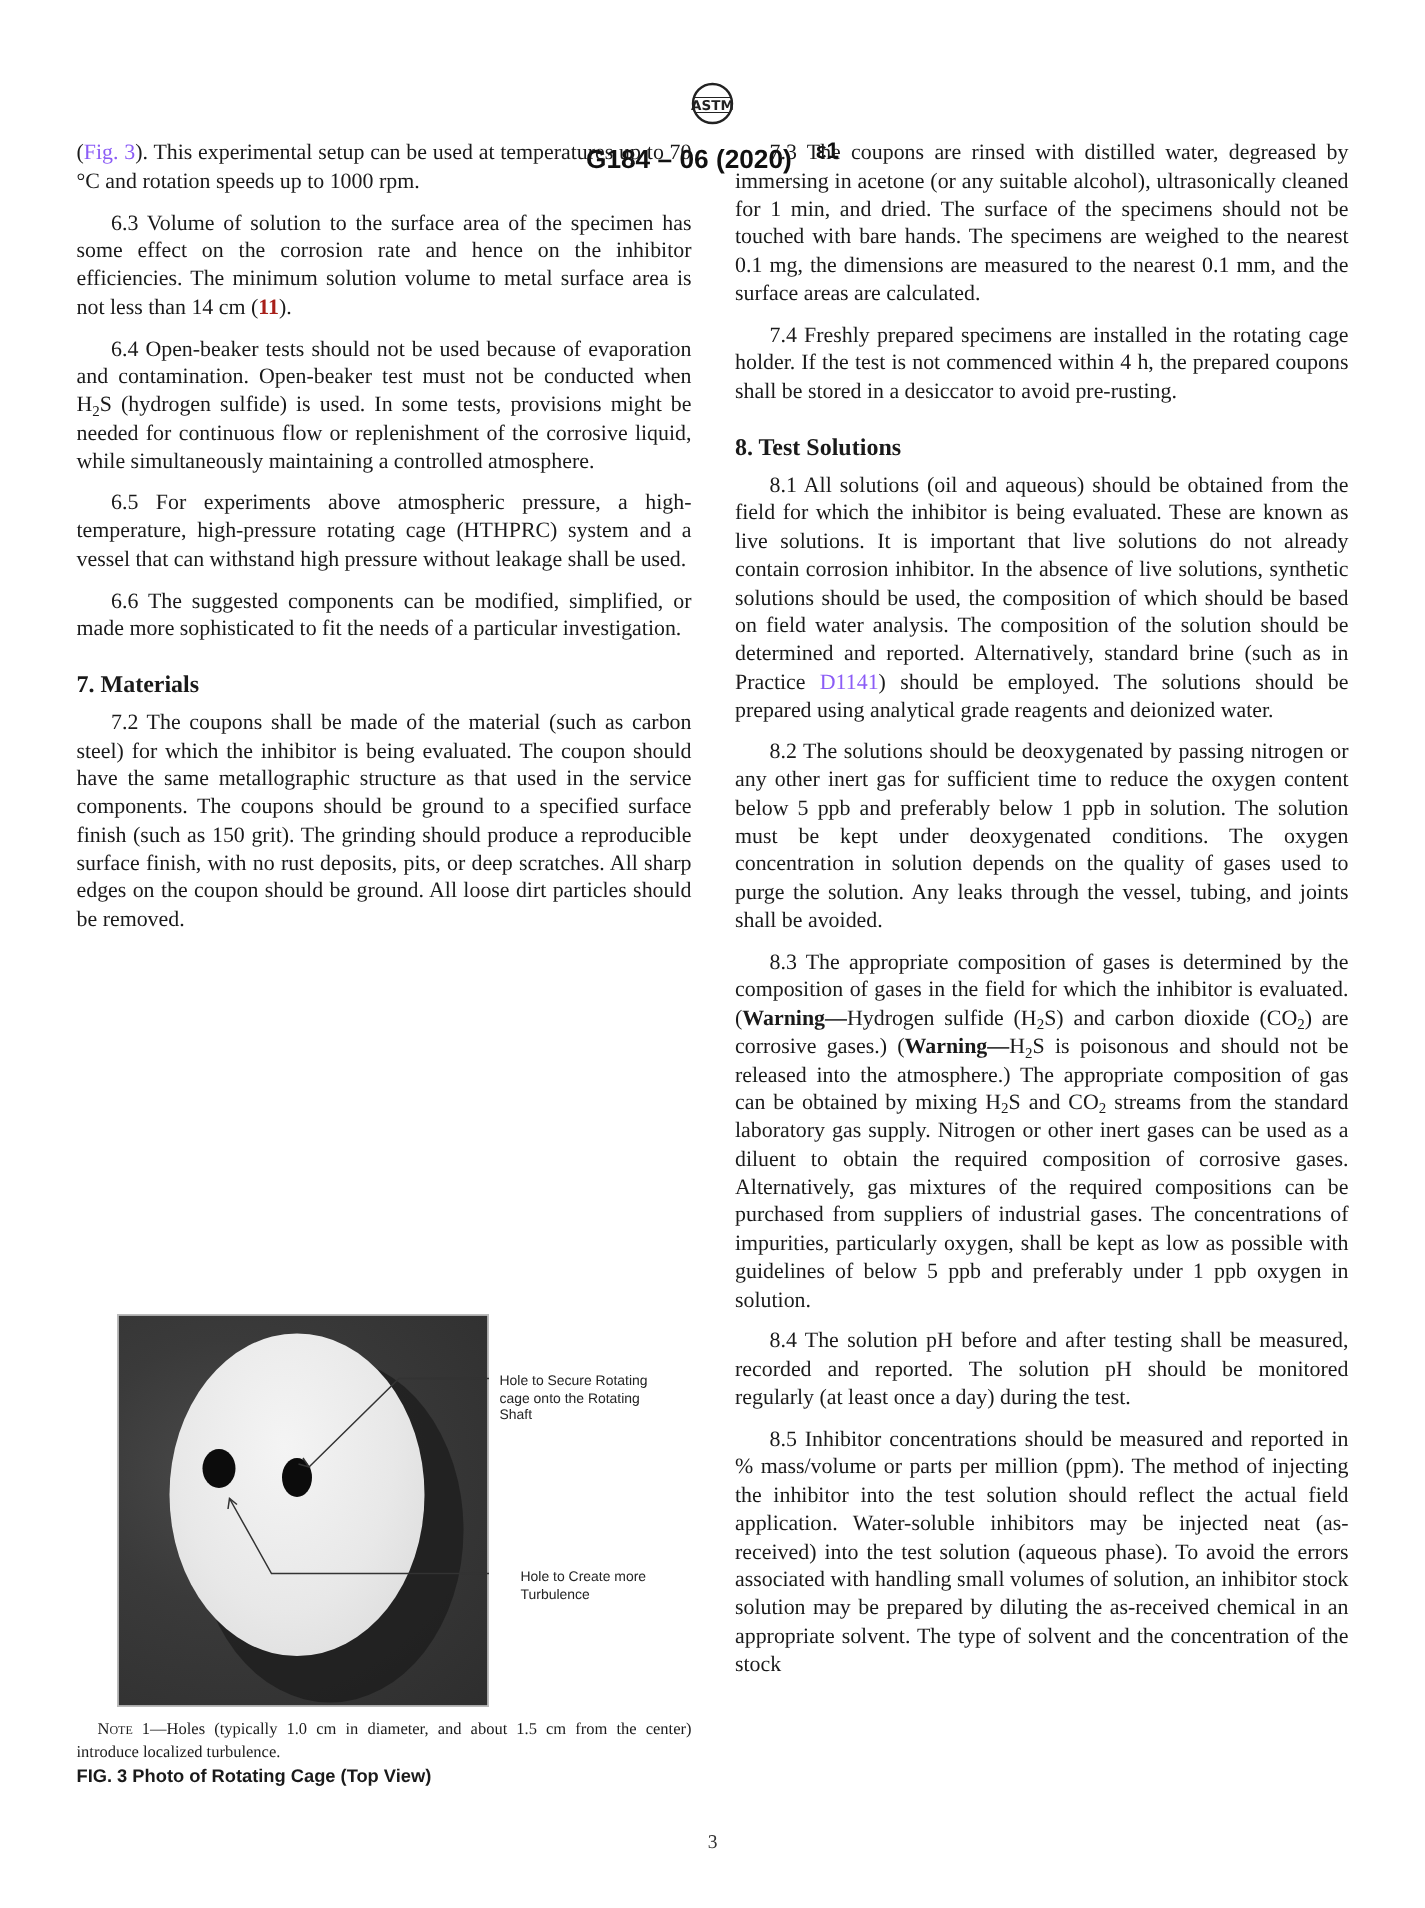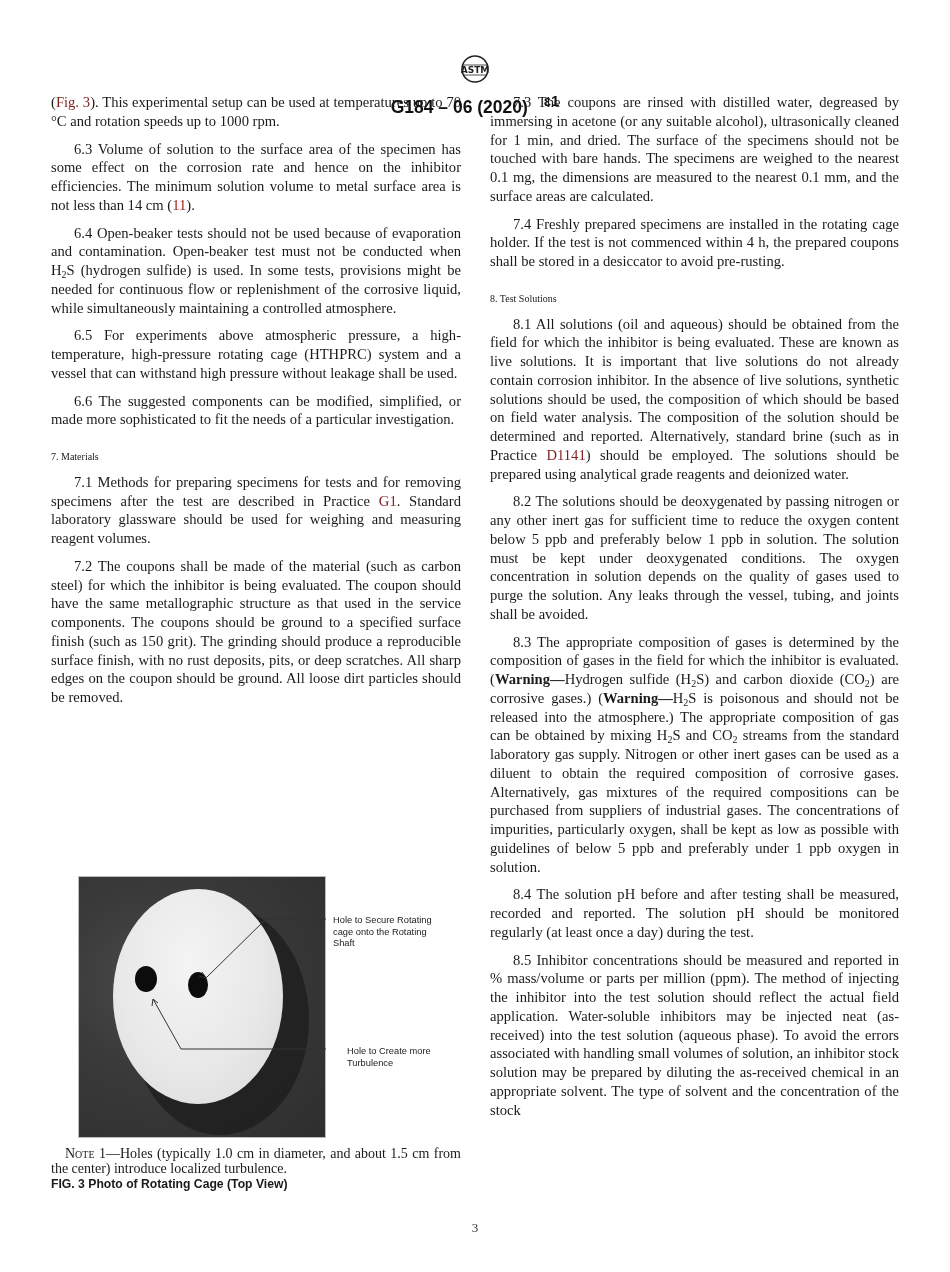--- a/index.html
+++ b/index.html
@@ -8,34 +8,34 @@
   .header { position:absolute; top:54px; left:0; width:950px; text-align:center; height:34px; }
   .header-inner { display:inline-flex; align-items:center; gap:8px;flex-direction:column; }
   .logo { width:30px; height:30px; }
   .doc-id { font-family:"Liberation Sans", sans-serif; font-weight:bold; font-size:17.5px; color:#111; }
   .doc-id sup { font-size:15px;margin-left:16px; }
   .col { position:absolute; top:93px; width:410px; font-size:14.6px; line-height:18.75px; text-align:justify; }
   .col-left { left:51px; }
   .col-right { left:470px; width:409px;margin-left:20px; }
   .para { margin:0 0 9px 0; text-indent:23px; }
   .para.cont { text-indent:0; }
-  .link { color:#7f1d1d; }
-  .bold-link { color:#a8201a; font-weight:normal; }
-  h2.section { font-size:10px; font-weight:normal; margin:19px 0 6px 0; font-family:"Liberation Serif", serif; }
+  .link { color:#8b5cf6; }
+  .bold-link { color:#a8201a; font-weight:bold; }
+  h2.section { font-size:16px; font-weight:bold; margin:19px 0 6px 0; font-family:"Liberation Serif", serif; }
   sub { font-size:10px; vertical-align:-3px; line-height:0; }
   .figure { position:absolute; left:78px; top:876px; width:248px; height:262px; }
   .photo { position:absolute; left:0; top:0; width:248px; height:262px;
            background: radial-gradient(ellipse at 30% 40%, #4a4a4a 0%, #3a3a3a 40%, #2e2e2e 100%); border:1px solid #bbb; box-sizing:border-box; }
   .disc-shadow { position:absolute; left:52px; top:28px; width:178px; height:230px; border-radius:50%; background:#1c1c1c; opacity:0.75; }
   .disc { position:absolute; left:34px; top:12px; width:170px; height:215px; border-radius:50%;
           background: radial-gradient(ellipse at 45% 35%, #f4f4f4 0%, #e8e8e8 55%, #d8d8d8 100%); }
   .hole { position:absolute; background:#0c0c0c; border-radius:50%; }
   .fig-label { position:absolute; font-family:Liberation Sans, sans-serif; font-size:9.3px; line-height:11.5px; color:#222; }
   .fig-svg { position:absolute; left:0; top:0; }
-  .note { position:absolute; left:51px; top:1146px; width:410px; font-size:14px; line-height:15px; text-align:justify; }
+  .note { position:absolute; left:51px; top:1146px; width:410px; font-size:11px; line-height:15px; text-align:justify; }
   .note .smallcaps { font-variant:small-caps; }
   .caption { position:absolute; left:51px; top:1177px; width:410px; text-align:left; font-family:"Liberation Sans", sans-serif; font-weight:bold; font-size:12.2px; }
   .page-num { position:absolute; top:1220px; left:0; width:950px; text-align:center; font-size:13px; color:#333; }
 </style>
 </head>
 <body>
 
 <div class="header">
   <div class="header-inner">
     <svg class="logo" viewBox="0 0 30 30">
@@ -48,21 +48,20 @@
   </div>
 </div>
 
 <div class="col col-left">
   <p class="para cont"><span>(</span><span class="link">Fig. 3</span><span>). This experimental setup can be used at temperatures up to 70 °C and rotation speeds up to 1000 rpm.</span></p>
   <p class="para"><span>6.3 Volume of solution to the surface area of the specimen has some effect on the corrosion rate and hence on the inhibitor efficiencies. The minimum solution volume to metal surface area is not less than 14 cm (</span><span class="bold-link">11</span><span>).</span></p>
   <p class="para"><span>6.4 Open-beaker tests should not be used because of evaporation and contamination. Open-beaker test must not be conducted when H</span><sub>2</sub><span>S (hydrogen sulfide) is used. In some tests, provisions might be needed for continuous flow or replenishment of the corrosive liquid, while simultaneously maintaining a controlled atmosphere.</span></p>
   <p class="para">6.5 For experiments above atmospheric pressure, a high-temperature, high-pressure rotating cage (HTHPRC) system and a vessel that can withstand high pressure without leakage shall be used.</p>
   <p class="para">6.6 The suggested components can be modified, simplified, or made more sophisticated to fit the needs of a particular investigation.</p>
   <h2 class="section">7.  Materials</h2>
-  <p class="para"><span>7.1 Methods for preparing specimens for tests and for removing specimens after the test are described in Practice </span><span class="link">G1</span><span>. Standard laboratory glassware should be used for weighing and measuring reagent volumes.</span></p>
   <p class="para">7.2 The coupons shall be made of the material (such as carbon steel) for which the inhibitor is being evaluated. The coupon should have the same metallographic structure as that used in the service components. The coupons should be ground to a specified surface finish (such as 150 grit). The grinding should produce a reproducible surface finish, with no rust deposits, pits, or deep scratches. All sharp edges on the coupon should be ground. All loose dirt particles should be removed.</p>
 </div>
 
 <div class="figure">
   <div class="photo">
     <div class="disc-shadow"></div>
     <div class="disc"></div>
     <div class="hole" style="left:56px;top:89px;width:22px;height:26px;"></div>
     <div class="hole" style="left:109px;top:95px;width:20px;height:26px;"></div>
   </div>

